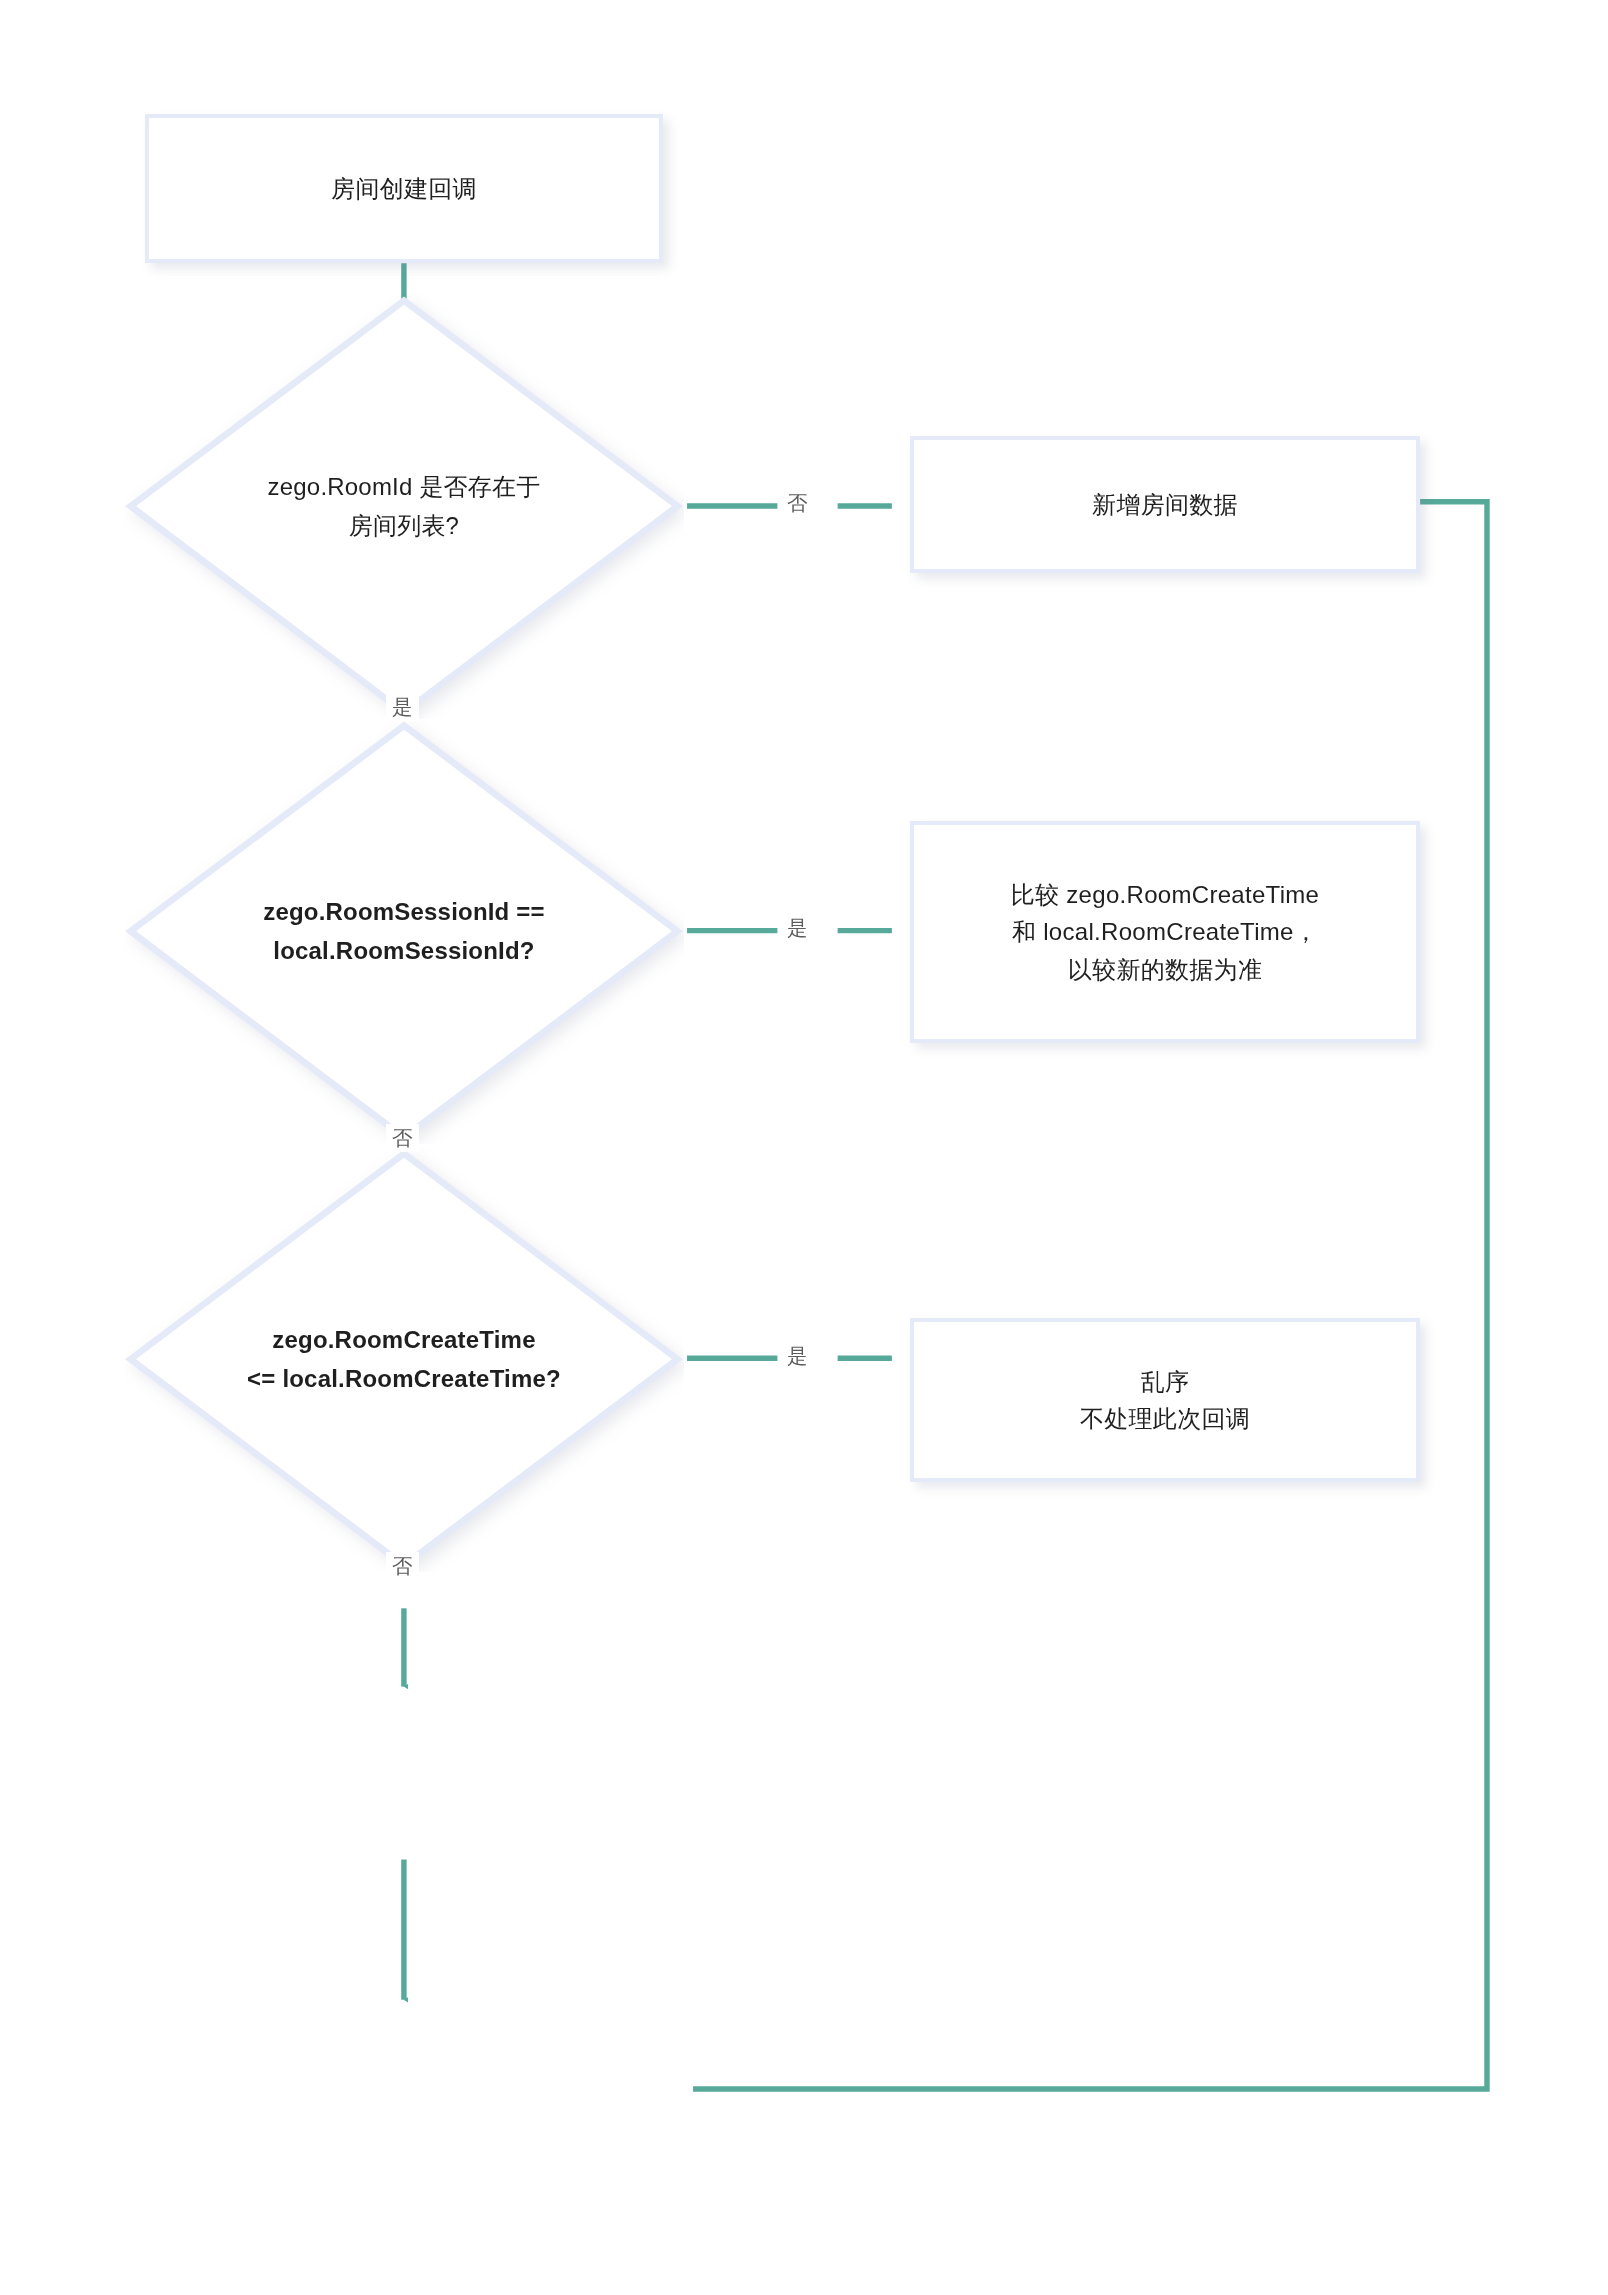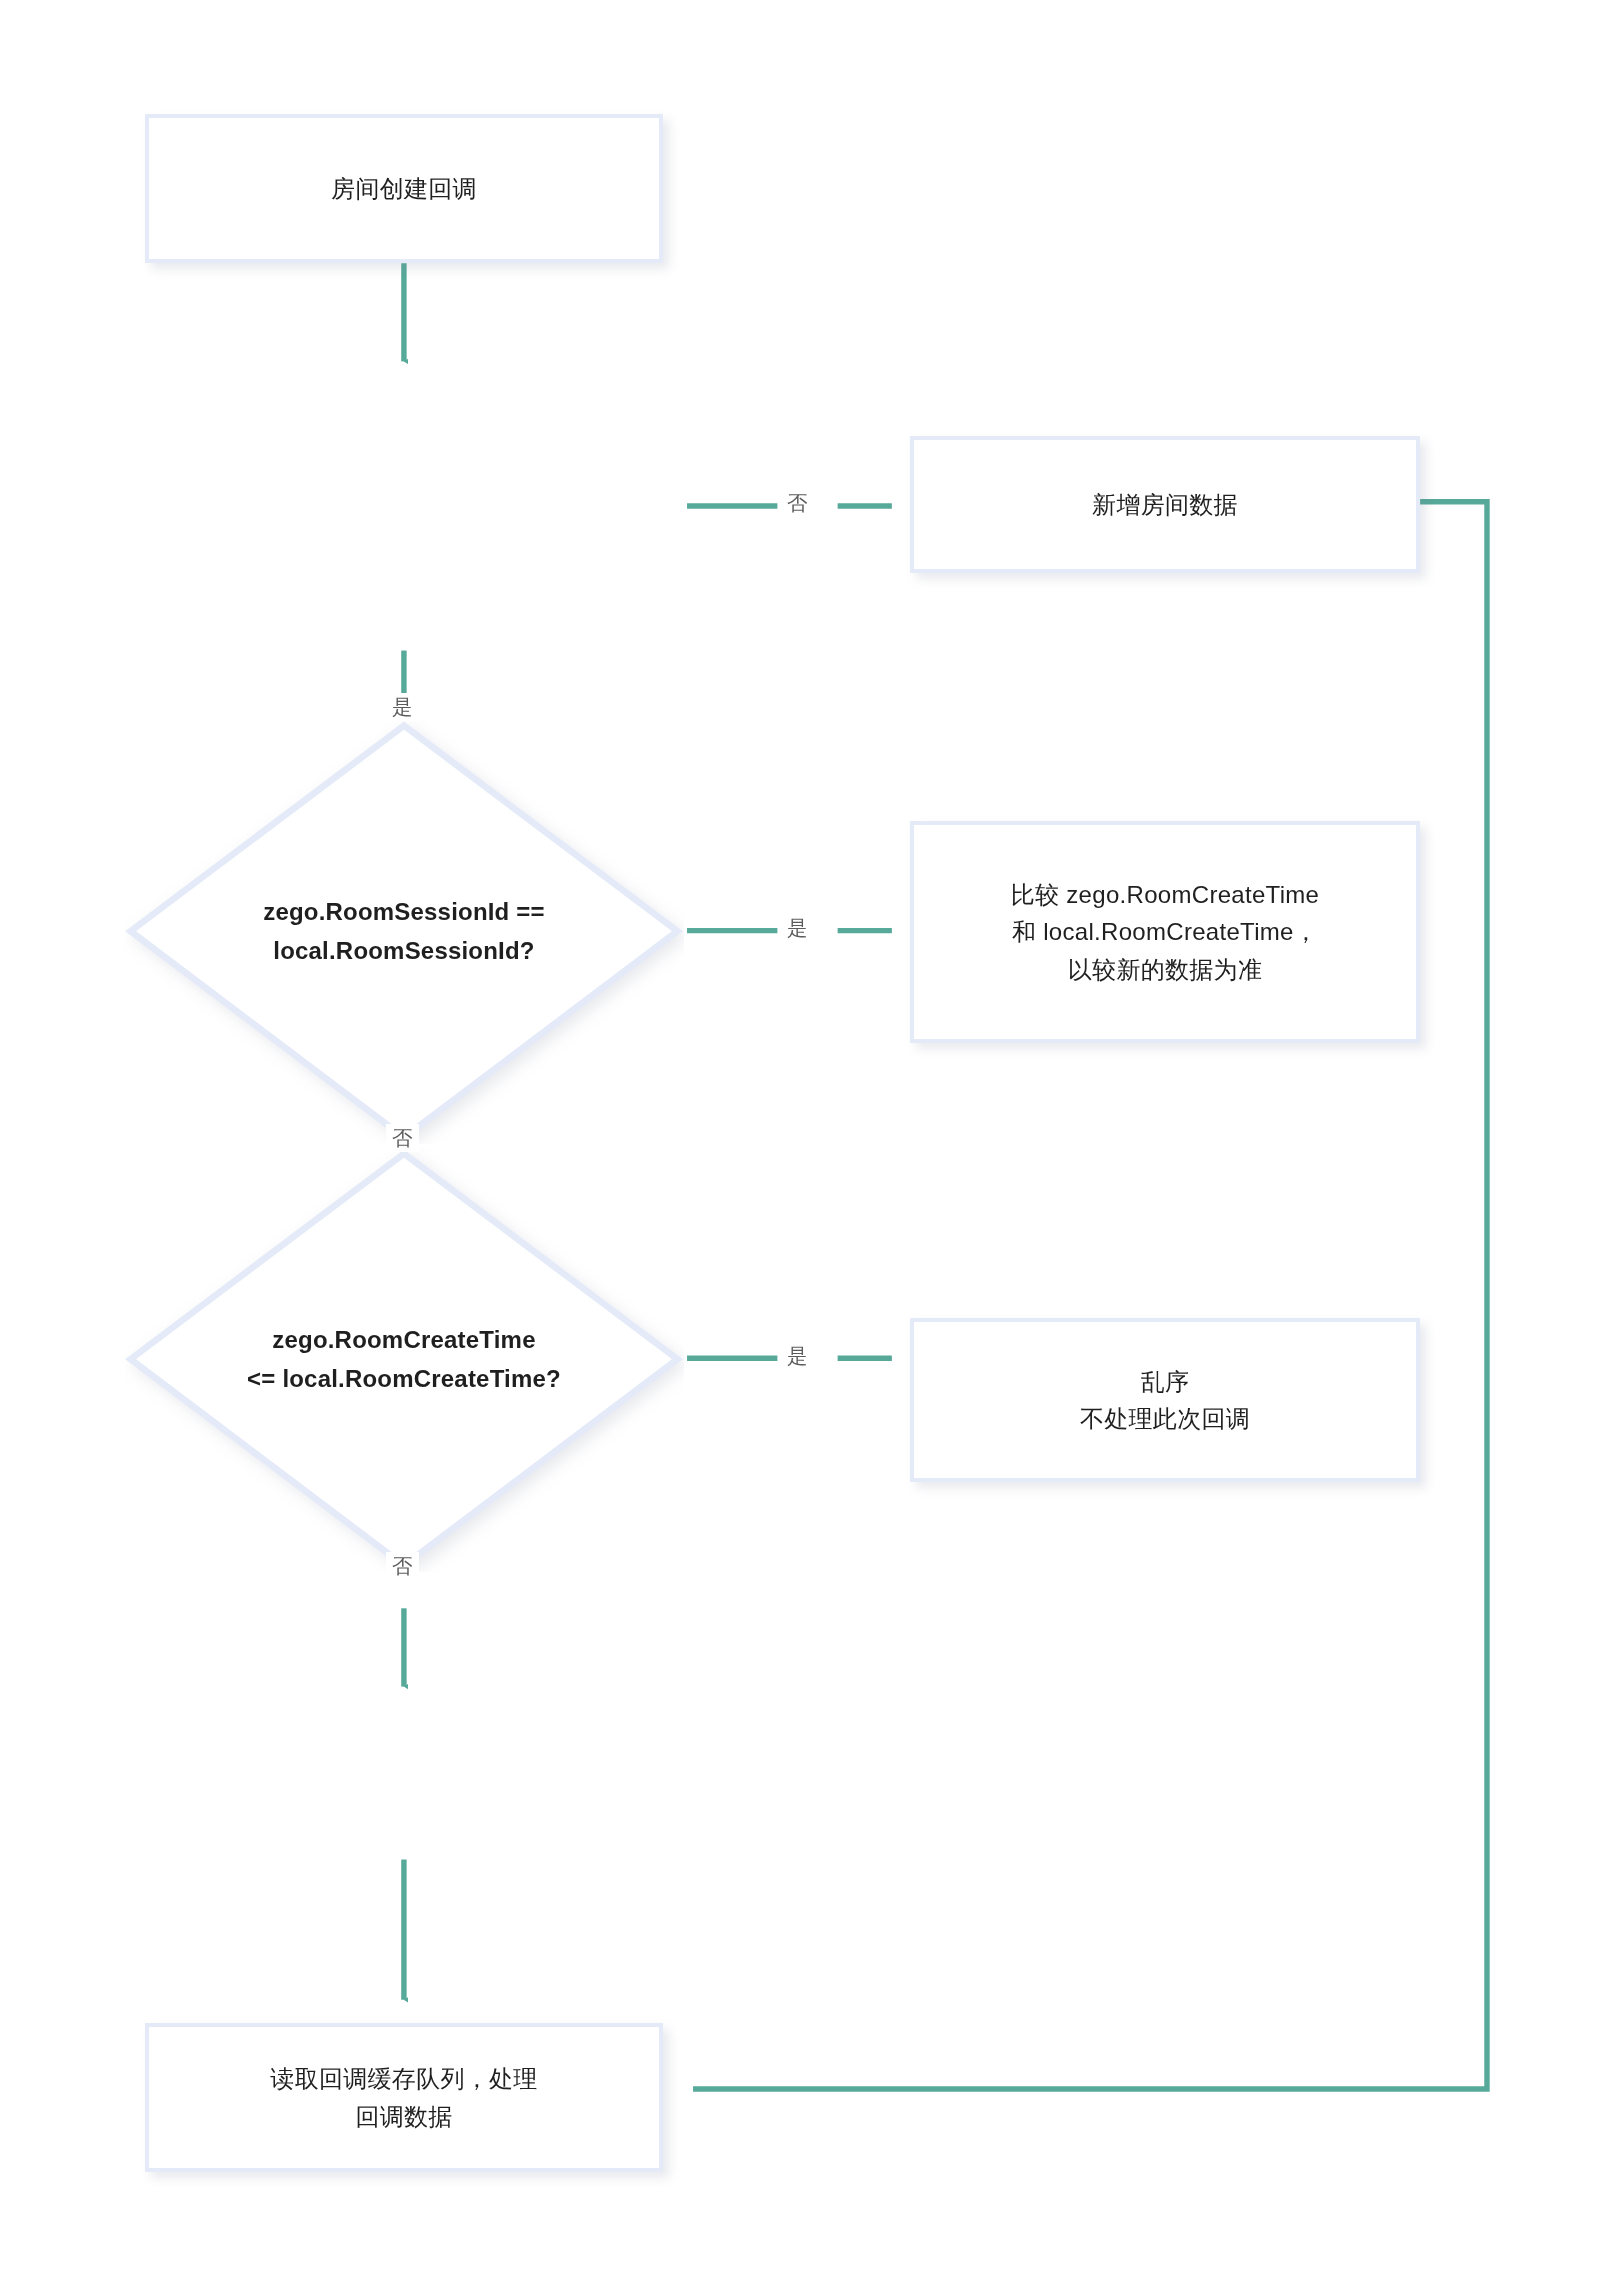--- a/index.html
+++ b/index.html
@@ -122,20 +122,27 @@
       <path d="M 670 3087 L 670 3320" marker-end="url(#arrowDown)"></path>
 
       <path d="M 2357 833 L 2468 833 L 2468 3468 L 1150 3468" marker-end="url(#arrowRight)"></path>
     </g>
   </svg>
 
   <div class="node proc" style="left:145px; top:114px; width:518px; height:149px;">
     <span class="label">房间创建回调</span>
   </div>
 
+  <div class="node diamond" style="left:124px; top:294px; width:560px; height:425px;">
+    <svg class="dshape" viewBox="0 0 930 705" preserveAspectRatio="none">
+      <polygon points="465,11 919,352 465,694 11,352" fill="#ffffff" stroke="#e5eaf9" stroke-width="11" style="filter:drop-shadow(9px 9px 12px rgba(120,126,150,0.17))"></polygon>
+    </svg>
+    <span class="label">zego.RoomId 是否存在于
+房间列表?</span>
+  </div>
 
   <div class="node proc" style="left:910px; top:436px; width:510px; height:137px;">
     <span class="label">新增房间数据</span>
   </div>
 
   <div class="node diamond" style="left:124px; top:719px; width:560px; height:425px;font-weight:bold;">
     <svg class="dshape" viewBox="0 0 930 705" preserveAspectRatio="none">
       <polygon points="465,11 919,352 465,694 11,352" fill="#ffffff" stroke="#e5eaf9" stroke-width="11" style="filter:drop-shadow(9px 9px 12px rgba(120,126,150,0.17))"></polygon>
     </svg>
     <span class="label">zego.RoomSessionId ==
@@ -155,24 +162,20 @@
     <span class="label">zego.RoomCreateTime
 &lt;= local.RoomCreateTime?</span>
   </div>
 
   <div class="node proc" style="left:910px; top:1278px; width:510px; height:164px;margin-top:40px;">
     <span class="label">乱序
 不处理此次回调</span>
   </div>
 
 
-  <div class="node proc" style="left:145px; top:2023px; width:518px; height:149px;">
-    <span class="label">读取回调缓存队列，处理
-回调数据</span>
-  </div>
 
   <div class="edge-label" style="left:781px; top:489px;">否</div>
 
   <div class="edge-label" style="left:386px; top:693px;">是</div>
 
   <div class="edge-label" style="left:781px; top:914px;">是</div>
 
   <div class="edge-label" style="left:386px; top:1124px;">否</div>
 
   <div class="edge-label" style="left:781px; top:1342px;">是</div>

